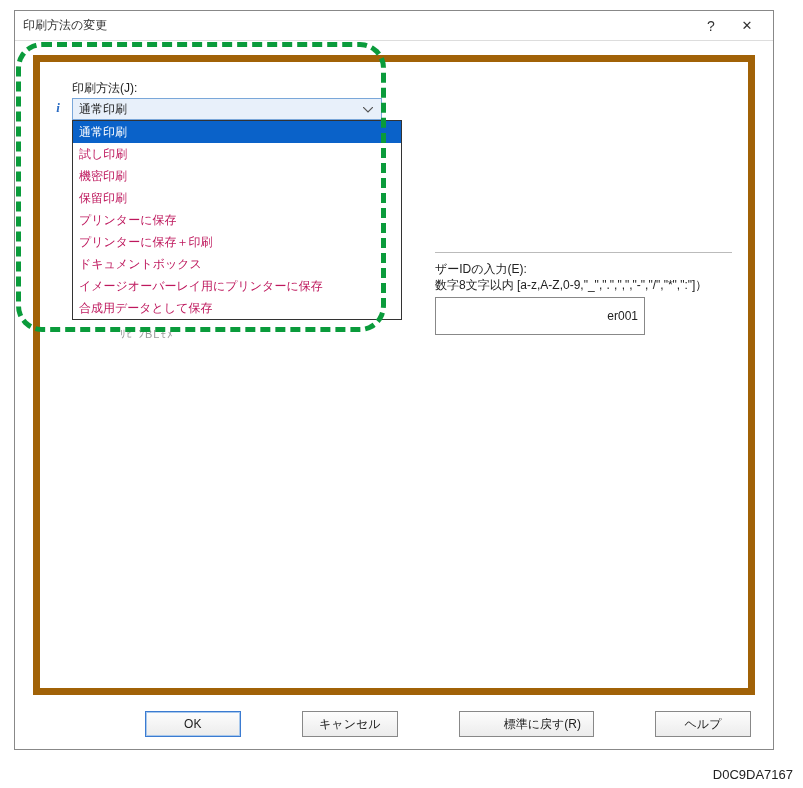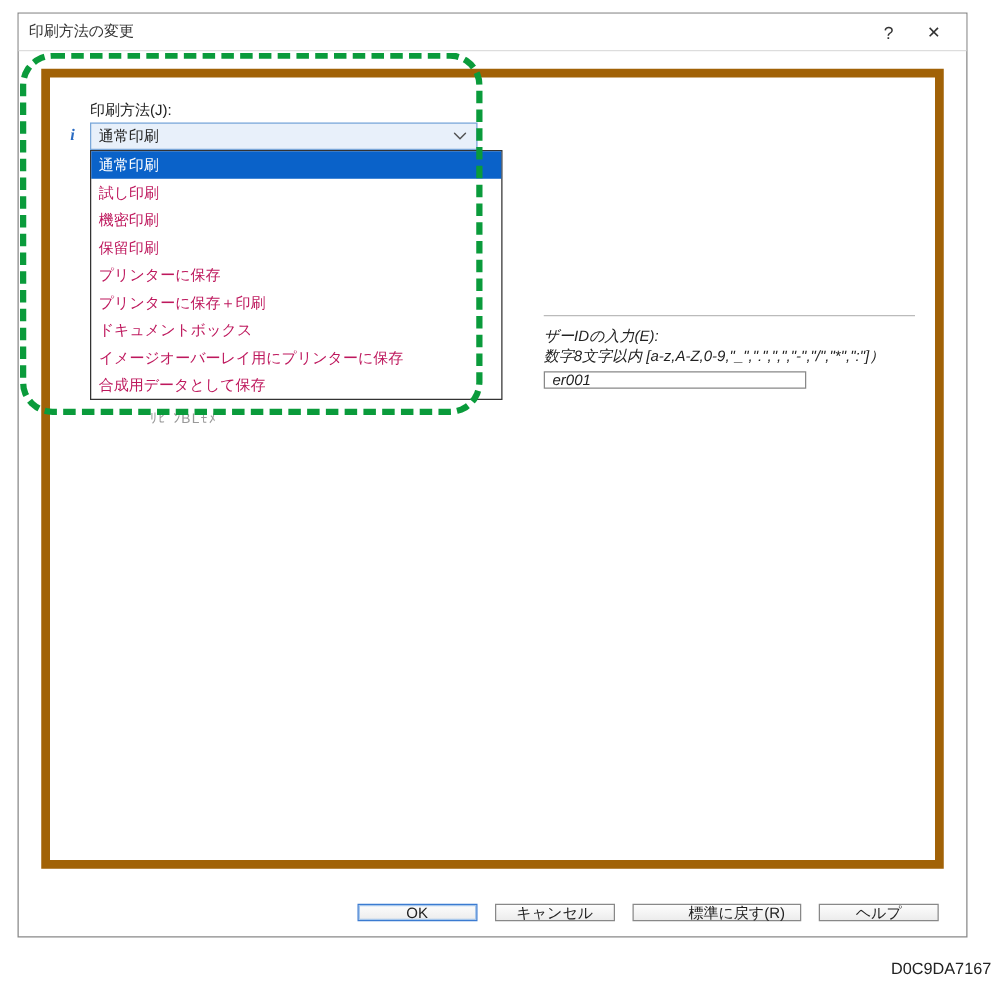--- a/index.html
+++ b/index.html
@@ -125,47 +125,47 @@
     }
     .dropdown-item.selected {
       background: #0a62c9;
       color: #fff;
     }
     .right-section {
       position: absolute;
       left: 395px;
       top: 190px;
       right: 16px;
-      font-style: italic;
     }
     .section-divider {
       border-top: 1px solid #bbb;
       margin-bottom: 8px;
     }
     .userid-label {
       font-size: 12px;
       color: #222;
       line-height: 16px;
     }
     .userid-hint {
       font-size: 12px;
       color: #222;
       line-height: 16px;
     }
     .userid-input {
       margin-top: 4px;
       width: 210px;
-      height: 14px;
+      height: 38px;
       border: 1px solid #888;
       padding: 0 6px;
       font-size: 12px;
       color: #222;
       background: #fff;
       display: flex;
       align-items: center;
+      justify-content: flex-end;
     }
     .obscured-line {
       position: absolute;
       left: 80px;
       top: 266px;
       font-size: 11px;
       color: #999;
       letter-spacing: 1px;
     }
     .button-bar {
@@ -173,30 +173,31 @@
       left: 0;
       right: 0;
       bottom: 12px;
       display: flex;
       justify-content: flex-end;
       gap: 14px;
       padding: 0 22px;
     }
     .btn {
       min-width: 96px;
-      height: 14px;
+      height: 26px;
       border: 1px solid #888;
       background: linear-gradient(#fdfdfd, #ececec);
       font-size: 12px;
       color: #222;
       cursor: pointer;
       display: flex;
       align-items: center;
       justify-content: center;
       padding: 0 12px;
+      margin-left: 47px;
     }
     .btn.ok {
       border: 1px solid #3b7bd1;
       box-shadow: 0 0 0 1px #a8c8ec inset;
     }
     .btn.reset { min-width: 120px; padding-left: 44px; }
     .highlight-box {
       position: absolute;
       left: 16px;
       top: 42px;

